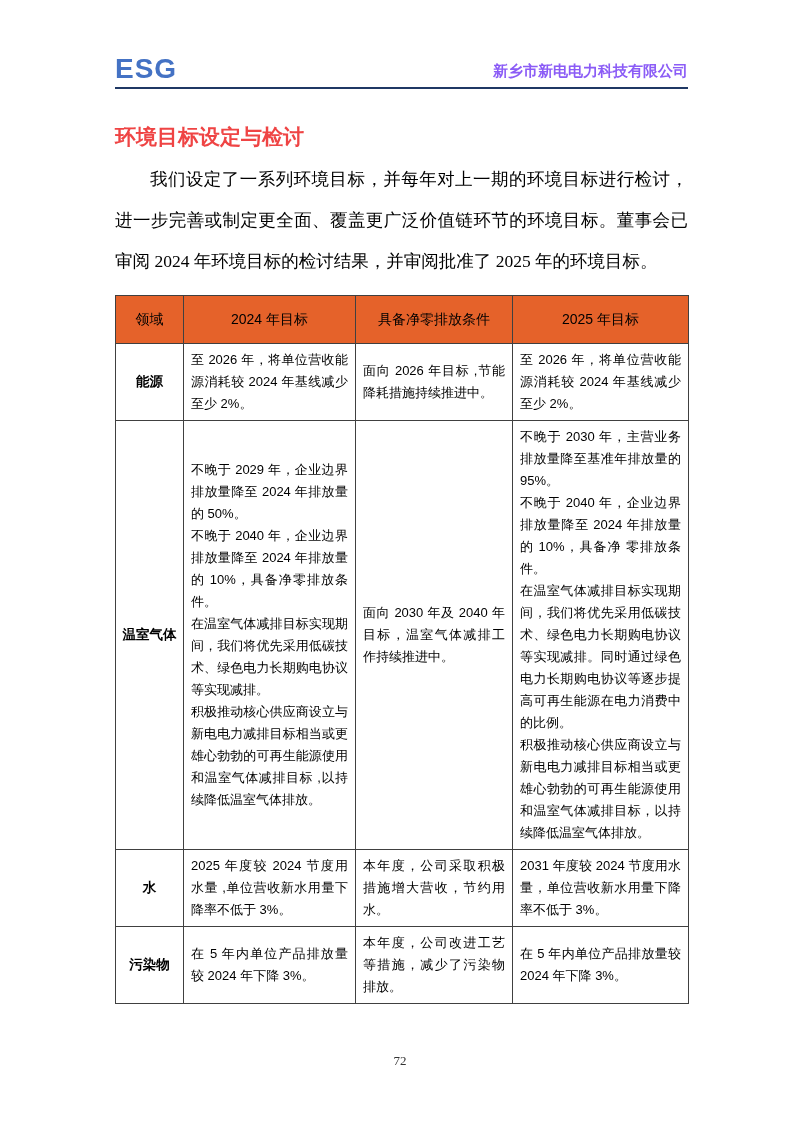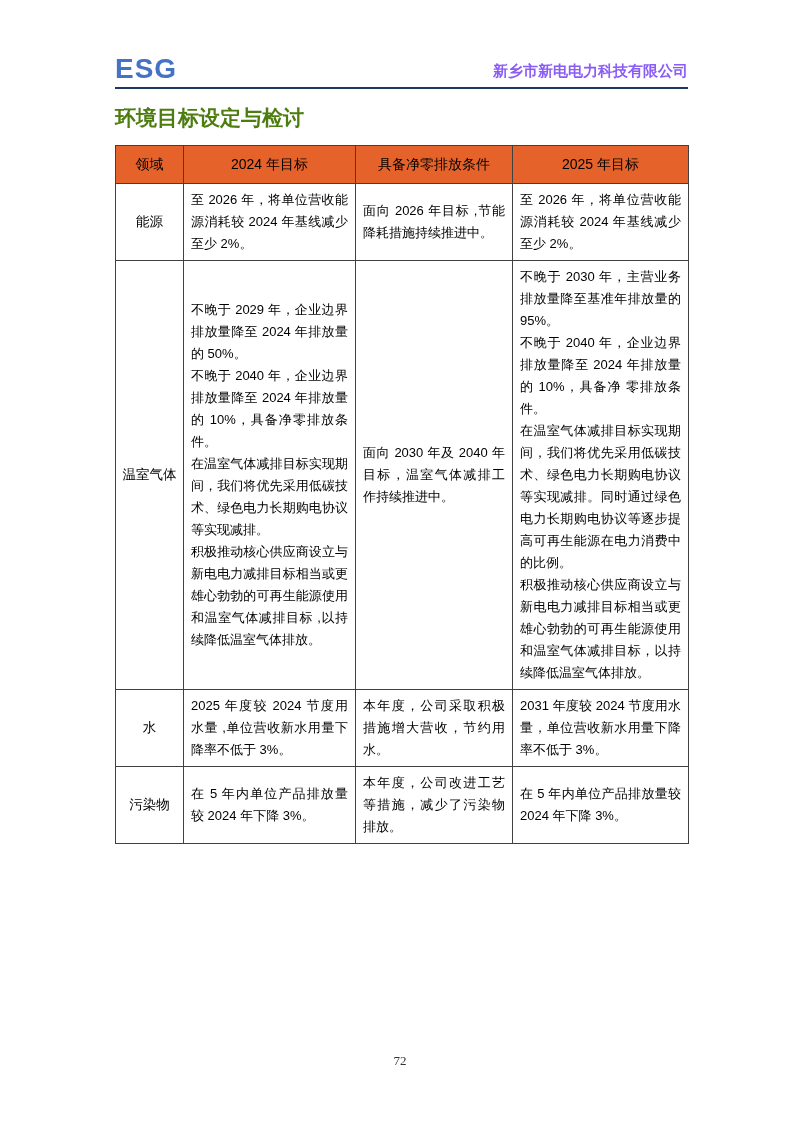--- a/index.html
+++ b/index.html
@@ -42,24 +42,24 @@
     letter-spacing:1px;
   }
   .company{
     font-size:15px;
     font-weight:bold;
     color:#8b5cf6;
     padding-bottom:2px;
   }
   
   .section-title{
-    margin-top:15px;
+    margin-top:34px;
     font-size:21px;
     font-weight:bold;
-    color:#4d7c0f;
+    color:#ef4444;
   }
   
   .intro{
     margin-top:8px;
     font-family:"Liberation Serif",serif;
     font-size:17.5px;
     line-height:41px;
     text-align:justify;
     text-indent:2em;
     color:#000;
@@ -74,29 +74,29 @@
   table.goals col.c-area{width:68px;}
   table.goals col.c-2024{width:172px;}
   table.goals col.c-prog{width:157px;}
   table.goals col.c-2025{width:176px;}
   table.goals th,table.goals td{
     border:1px solid var(--border);
     vertical-align:middle;
   }
   thead th{
     background:var(--accent);
-    height:38px;
+    height:48px;
     font-size:14px;
     font-weight:normal;
     color:#000;
     text-align:center;
   }
   tbody th.area{
     font-size:13.5px;
-    font-weight:normal;
+    font-weight:bold;
     text-align:center;
     color:#000;
   }
   tbody td.cell{
     padding:5px 7px;
     font-size:13px;
     line-height:22px;
     text-align:justify;
     color:#000;
   }
@@ -122,20 +122,21 @@
 <div class="page">
   <div class="content">
 
     <div class="doc-header">
       <span class="logo">ESG</span>
       <span class="company">新乡市新电电力科技有限公司</span>
     </div>
 
     <h1 class="section-title">环境目标设定与检讨</h1>
 
+    <p class="intro">我们设定了一系列环境目标，并每年对上一期的环境目标进行检讨，进一步完善或制定更全面、覆盖更广泛价值链环节的环境目标。董事会已审阅 2024 年环境目标的检讨结果，并审阅批准了 2025 年的环境目标。</p>
 
     <table class="goals">
       <colgroup>
         <col class="c-area">
           <col class="c-2024">
           <col class="c-prog">
           <col class="c-2025">
       </colgroup>
       <thead>
         <tr>

